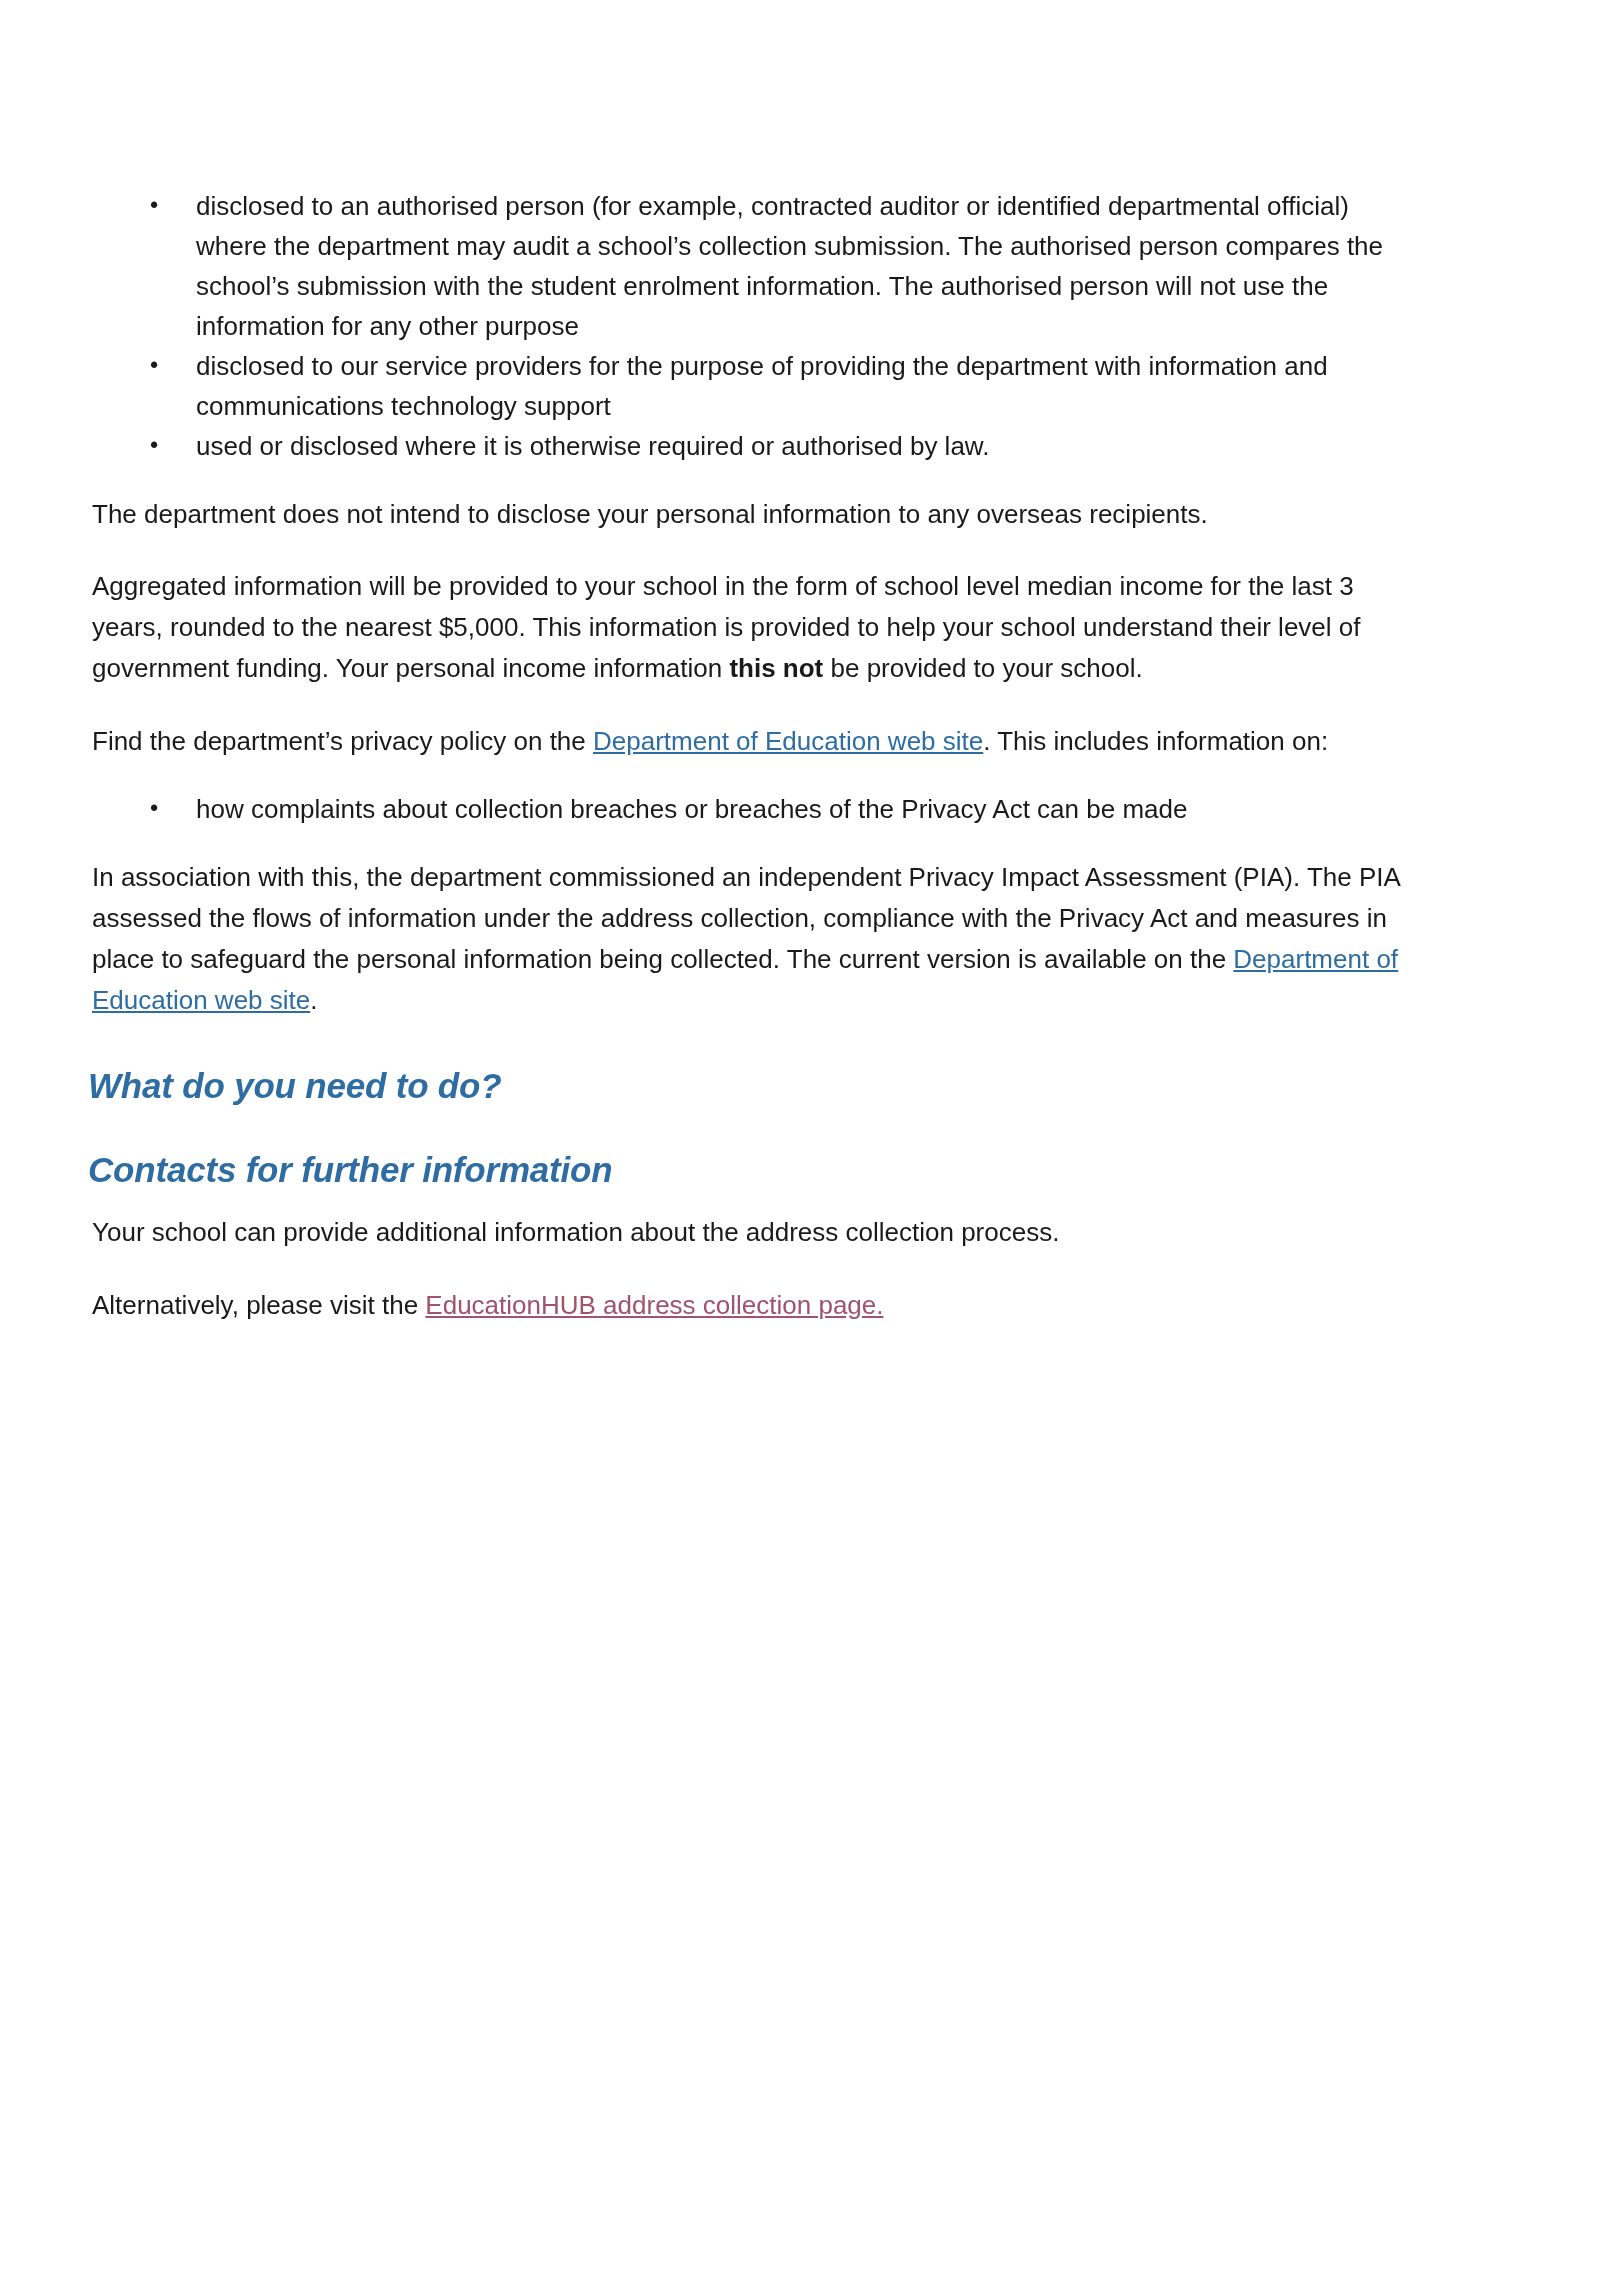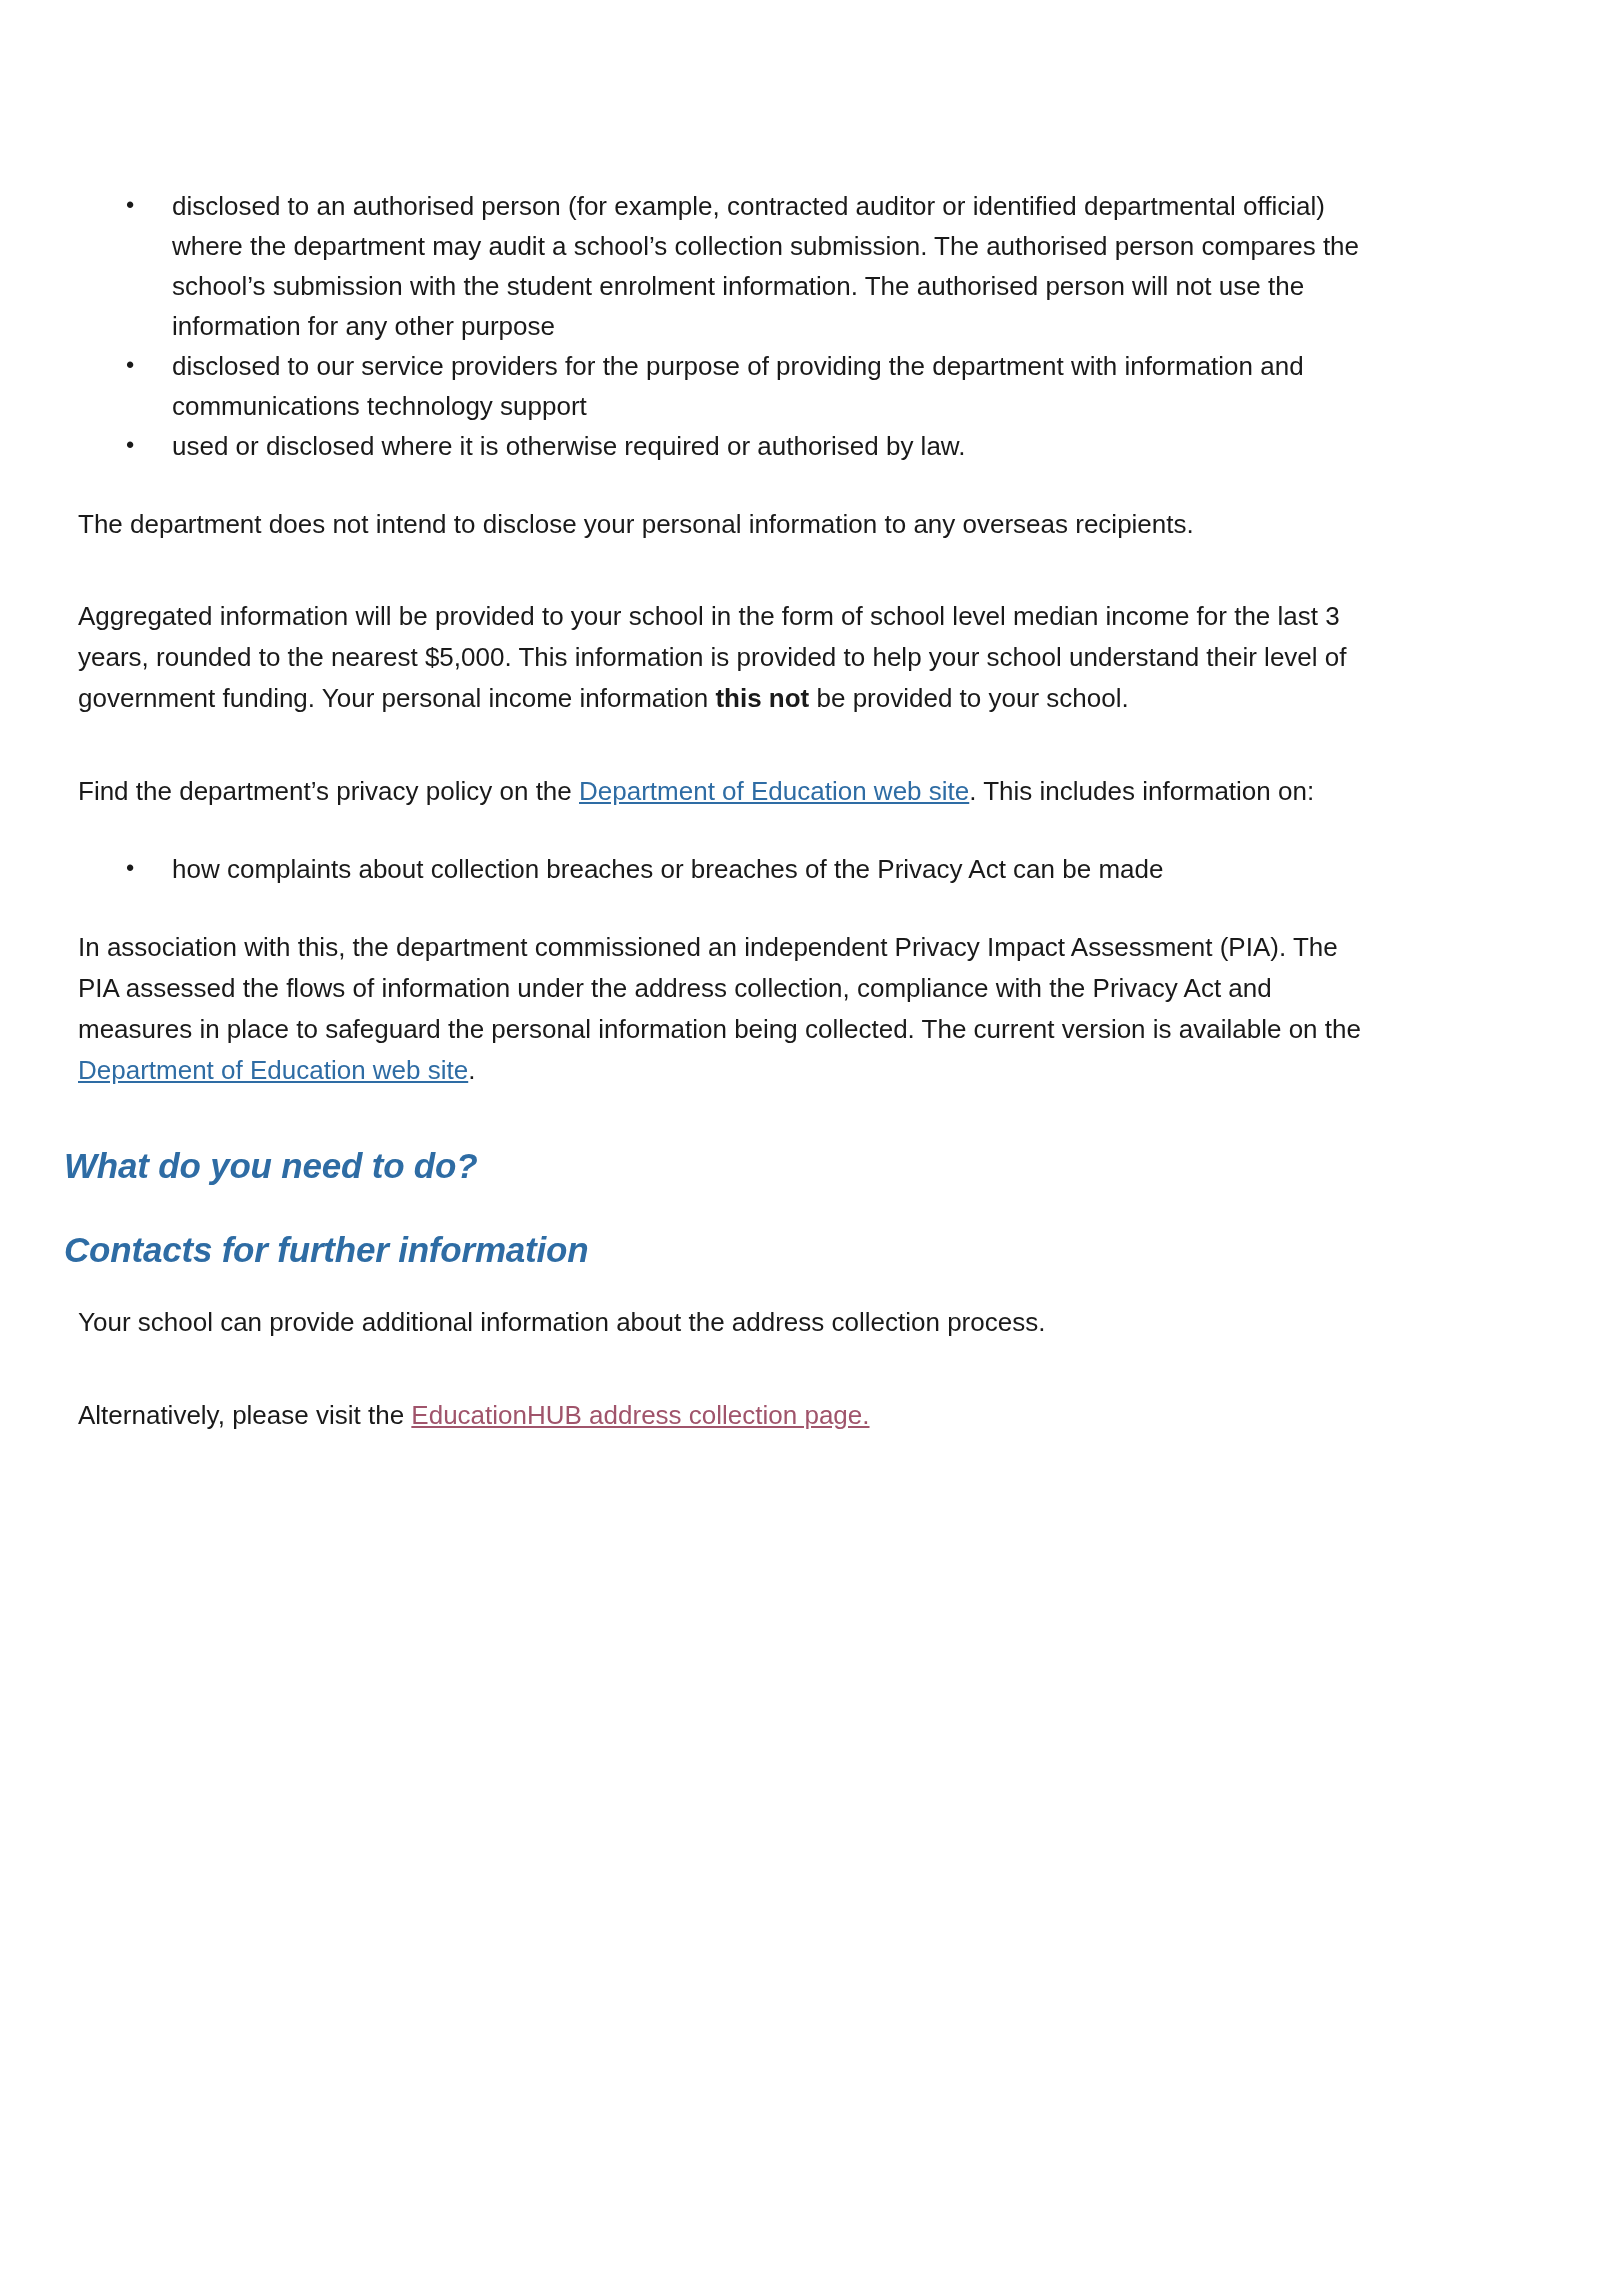--- a/index.html
+++ b/index.html
@@ -11,21 +11,21 @@
     width: 1621px;
     height: 2293px;
     font-family: "Liberation Sans", sans-serif;
     color: #1a1a1a;
   }
   .page {
     position: relative;
     width: 1303px;
     height: 2293px;
     box-sizing: border-box;
-    padding: 186px 145px 0 64px;
+    padding: 186px 145px 0 88px;
   }
   .doc-body {
     width: 1333px;
   }
   ul.bullets {
     list-style: none;
     margin: 0 0 0 0;
     padding: 0;
   }
   ul.bullets li {
@@ -41,21 +41,21 @@
     position: absolute;
     left: 62px;
     top: -1px;
     font-size: 23.5px;
     line-height: 40px;
     color: #1a1a1a;
   }
   p.para {
     font-size: 26px;
     line-height: 41px;
-    margin: 14px;
+    margin: 4px;
     color: #1a1a1a;
   }
   .gap-sm { height: 17.6px; }
   .gap-md { height: 23.5px; }
   .gap-lg { height: 39px; }
   a.link {
     color: #2e6ca4;
   }
   a.link-mauve {
     color: #a0546b;

